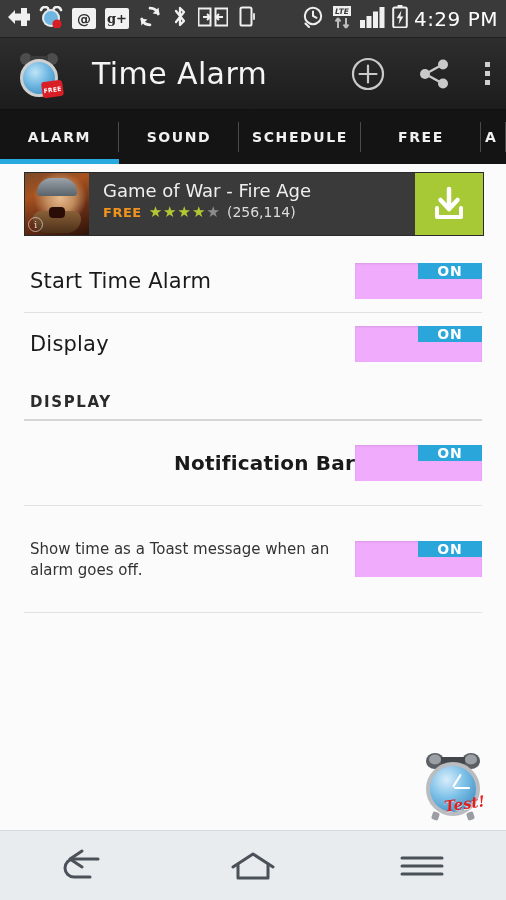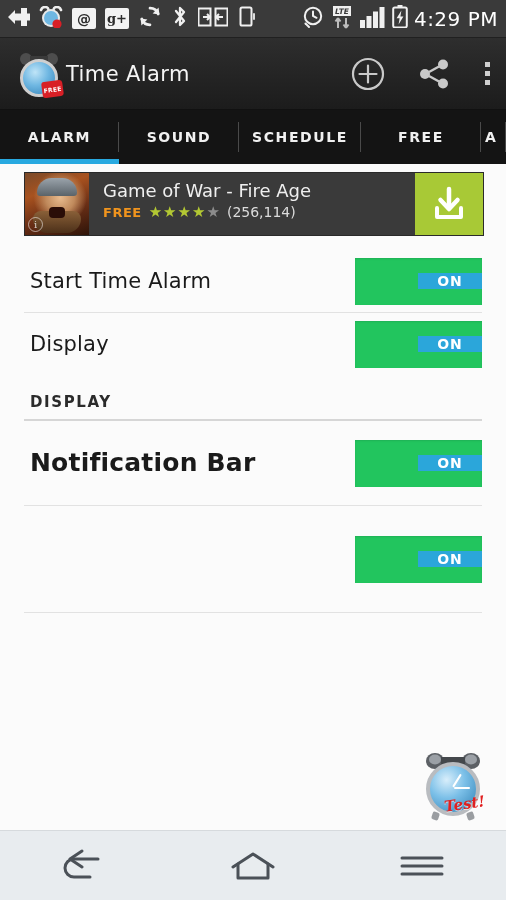--- a/index.html
+++ b/index.html
@@ -48,21 +48,21 @@
     border:3px solid #cfcfcf;
   }
   .app-logo .freebadge {
     position:absolute; right:-1px; bottom:0px; width:21px; height:16px;
     background:#d81f26; border-radius:3px;
     font-size:6px; color:#fff; font-weight:bold;
     display:flex; align-items:center; justify-content:center;
     transform:rotate(-8deg); letter-spacing:0.3px;
   }
   .app-title {
-    color:#f4f4f4; font-size:21px; margin-left:4px; letter-spacing:0.4px;
+    color:#f4f4f4; font-size:30px; margin-left:30px; letter-spacing:0.4px;
     white-space:nowrap;
     text-align:center;
   }
   .appbar-actions { margin-left:auto; display:flex; align-items:center; gap:34px; }
   .act { cursor:pointer; display:flex; align-items:center; justify-content:center; }
   .kebab { display:flex; flex-direction:column; gap:4px; align-items:center; }
   .kebab i { width:5px; height:5px; background:#cfcfcf; display:block; }
 
   
   .tabs {
@@ -142,34 +142,34 @@
 
   
   .list { padding:0 0 0 0; }
   .row {
     display:flex; align-items:center; padding:0 24px 0 30px;
     min-height:62px; position:relative;
   }
   .row.tall { min-height:84px; align-items:center; }
   .row-text { flex:1 1 auto; min-width:0; }
   .row-title { font-size:21px; color:#1a1a1a; line-height:26px; letter-spacing:0.2px; }
-  .row-title.small { font-size:25px; font-weight:bold; }
+  .row-title.small { font-size:20px; font-weight:bold;text-align:right; }
   .row-desc { font-size:15px; color:#333; line-height:21px; margin-top:2px; }
   .divider { height:1px; background:#e2e2e2; margin:0 24px 0 24px; }
   .divider.strong { height:2px; background:#d6d6d6; }
 
   .section-head {
     padding:18px 24px 8px 30px; font-size:15px; font-weight:bold;
     color:#2b2b2b; letter-spacing:1.6px;
   }
 
   
   .toggle {
-    width:127px; height:47px; flex:0 0 127px; background:#22c55e;
-    display:flex; align-items:center; cursor:pointer; position:relative;
+    width:127px; height:36px; flex:0 0 127px; background:#f0abfc;
+    display:flex; align-items:flex-start; cursor:pointer; position:relative;
     box-shadow:inset 0 1px 2px rgba(0,0,0,.10);
   }
   .toggle .thumb {
     margin-left:auto; width:64px; background:#2ba6da;
     display:flex; align-items:center; justify-content:center;
     color:#ffffff; font-size:14px; font-weight:bold; letter-spacing:1px;
   }
 
   
   .fab {
@@ -414,20 +414,21 @@
         </div>
         <div class="toggle">
           <div class="thumb">ON</div>
         </div>
       </div>
 
       <div class="divider"></div>
 
       <div class="row tall" style="min-height:106px;">
         <div class="row-text">
+          <div class="row-desc">Show time as a Toast message when an alarm goes off.</div>
         </div>
         <div class="toggle">
           <div class="thumb">ON</div>
         </div>
       </div>
 
       <div class="divider"></div>
     </div>
 
     <div class="fab">

